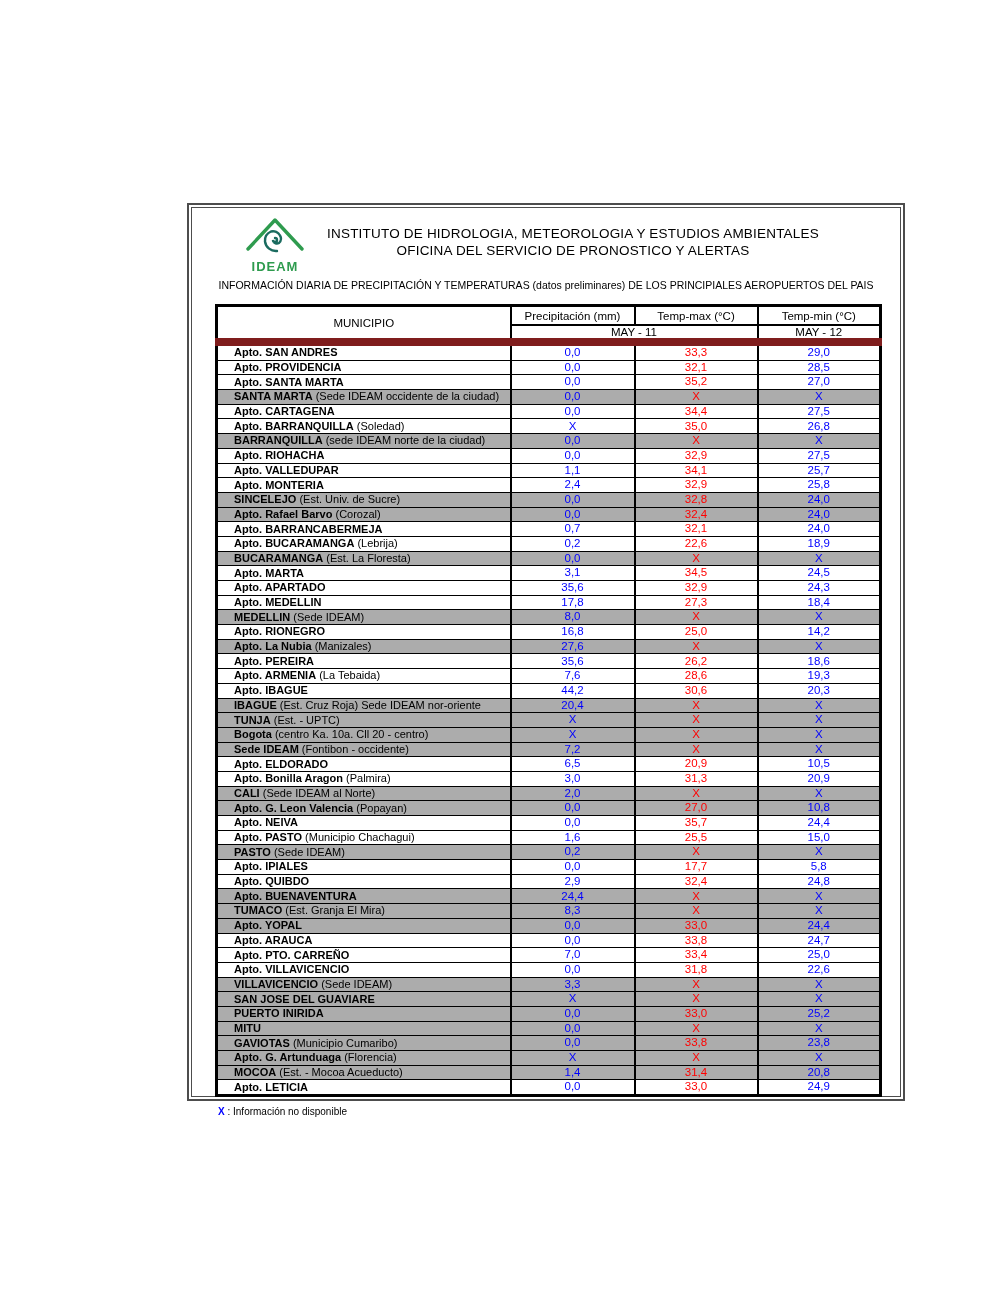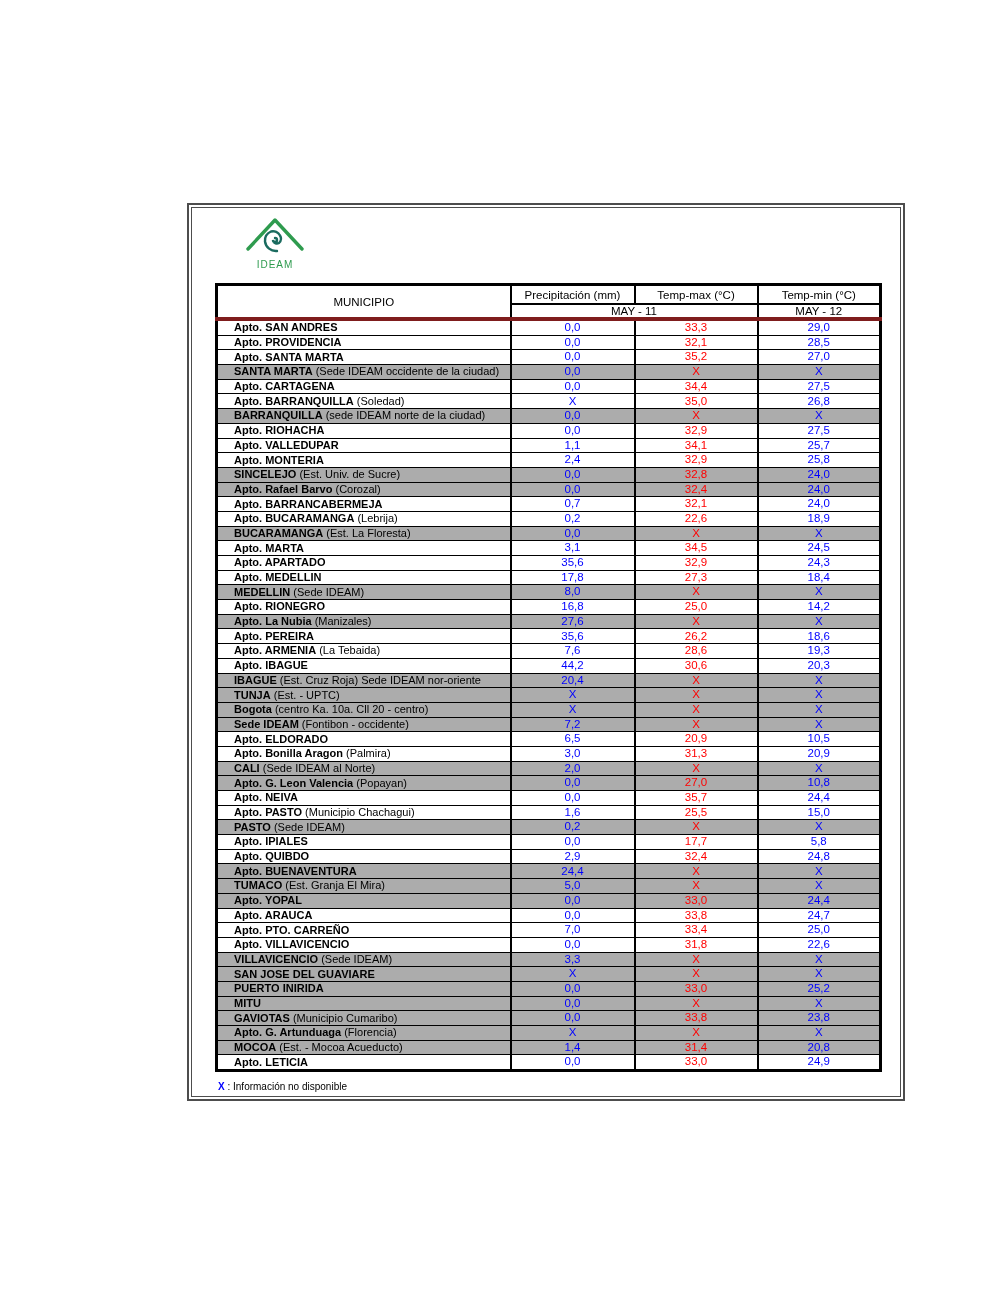--- a/index.html
+++ b/index.html
@@ -10,39 +10,39 @@
   .frame-outer {
     position:absolute; left:187px; top:203px; width:714px; height:894px;
     border:2px solid #4d4d4d;
   }
   .frame-inner {
     position:absolute; left:2px; top:2px; right:2px; bottom:2px;
     border:1px solid #4d4d4d;
   }
   .doc-header { display:flex; align-items:flex-start; padding-top:5px; }
   .logo { margin-left:50px; width:66px; text-align:center; flex:0 0 auto; }
-  .logo-text { color:var(--logo-green,#2E9B4E); font-weight:normal; font-size:10px; letter-spacing:1px; margin-top:-2px; }
+  .logo-text { color:var(--logo-green,#2E9B4E); font-weight:bold; font-size:13px; letter-spacing:1px; margin-top:-2px; }
   .titles { flex:1; text-align:center; padding-top:13px; padding-right:62px; }
   .title1 { font-size:13.5px; letter-spacing:0.2px; }
   .title2 { font-size:13.5px; letter-spacing:0.2px; margin-top:2px; }
   .subtitle { text-align:center; font-size:10.5px; margin-top:5px; }
 
   table.weather {
     border-collapse:collapse; table-layout:fixed;
     width:664px; margin:13px 0 0 23px;
     border:3px solid #000;
   }
   table.weather thead th {
     border:2px solid #000; font-weight:normal; font-size:11.5px; padding:0; text-align:center;
     background:#fff;
   }
   table.weather thead tr.h1 th { height:17px; }
   table.weather thead tr.h2 th { height:11px;border-radius:6px; }
   th.muni-h { font-weight:bold; font-size:12px; }
-  table.weather thead { border-bottom:4px solid #7f1d1d; }
+  table.weather thead { border-bottom:8px solid #7f1d1d; }
   table.weather tbody td {
     border:1px solid #000; height:13.7px; padding:0; font-size:11.5px;
     line-height:1; overflow:hidden; white-space:nowrap;
   }
   table.weather tbody td.muni { text-align:left; padding-left:16px; font-size:11px; }
   table.weather tbody td.muni .nm { font-weight:bold; }
   table.weather tbody td.p, table.weather tbody td.tmax, table.weather tbody td.tmin {
     border-left:2px solid #000; text-align:center;
   }
   table.weather tbody td.p    { color:var(--blue,#0000FF);margin-top:30px; }
@@ -60,21 +60,26 @@
     <div class="frame-inner">
 
       <div class="doc-header">
         <div class="logo">
           <svg width="62" height="44" viewBox="0 0 62 44">
             <polyline points="4,36 31,7 58,36" fill="none" stroke="#2E9B4E" stroke-width="3.4" stroke-linejoin="round" stroke-linecap="round"></polyline>
             <path d="M31,27 m0,-2 a2,2 0 1 1 -2,2 a4,4.2 0 0 0 6,3 a6,6 0 0 0 1,-7.5 a8,8 0 0 0 -9,-4 a10,10 0 0 0 -6,10 a11,11 0 0 0 12,9.5" fill="none" stroke="#1A6B5F" stroke-width="2.4" stroke-linecap="round"></path>
           </svg>
           <div class="logo-text">IDEAM</div>
         </div>
+        <div class="titles">
+          <div class="title1">INSTITUTO DE HIDROLOGIA, METEOROLOGIA Y ESTUDIOS AMBIENTALES</div>
+          <div class="title2">OFICINA DEL SERVICIO DE PRONOSTICO Y ALERTAS</div>
+        </div>
       </div>
+      <div class="subtitle">INFORMACIÓN DIARIA DE PRECIPITACIÓN Y TEMPERATURAS (datos preliminares) DE LOS PRINCIPIALES AEROPUERTOS DEL PAIS</div>
 
       <table class="weather">
         <colgroup>
           <col style="width:294px">
             <col style="width:124px">
             <col style="width:123px">
             <col style="width:123px">
         </colgroup>
         <thead>
           <tr class="h1">
@@ -312,21 +317,21 @@
               <td class="tmin">24,8</td>
             </tr>
             <tr class="shaded">
               <td class="muni"><span class="nm">Apto. BUENAVENTURA</span></td>
               <td class="p">24,4</td>
               <td class="tmax">X</td>
               <td class="tmin">X</td>
             </tr>
             <tr class="shaded">
               <td class="muni"><span class="nm">TUMACO</span><span> (Est. Granja El Mira)</span></td>
-              <td class="p">5,0</td>
+              <td class="p">8,3</td>
               <td class="tmax">X</td>
               <td class="tmin">X</td>
             </tr>
             <tr class="shaded">
               <td class="muni"><span class="nm">Apto. YOPAL</span></td>
               <td class="p">0,0</td>
               <td class="tmax">33,0</td>
               <td class="tmin">24,4</td>
             </tr>
             <tr>

